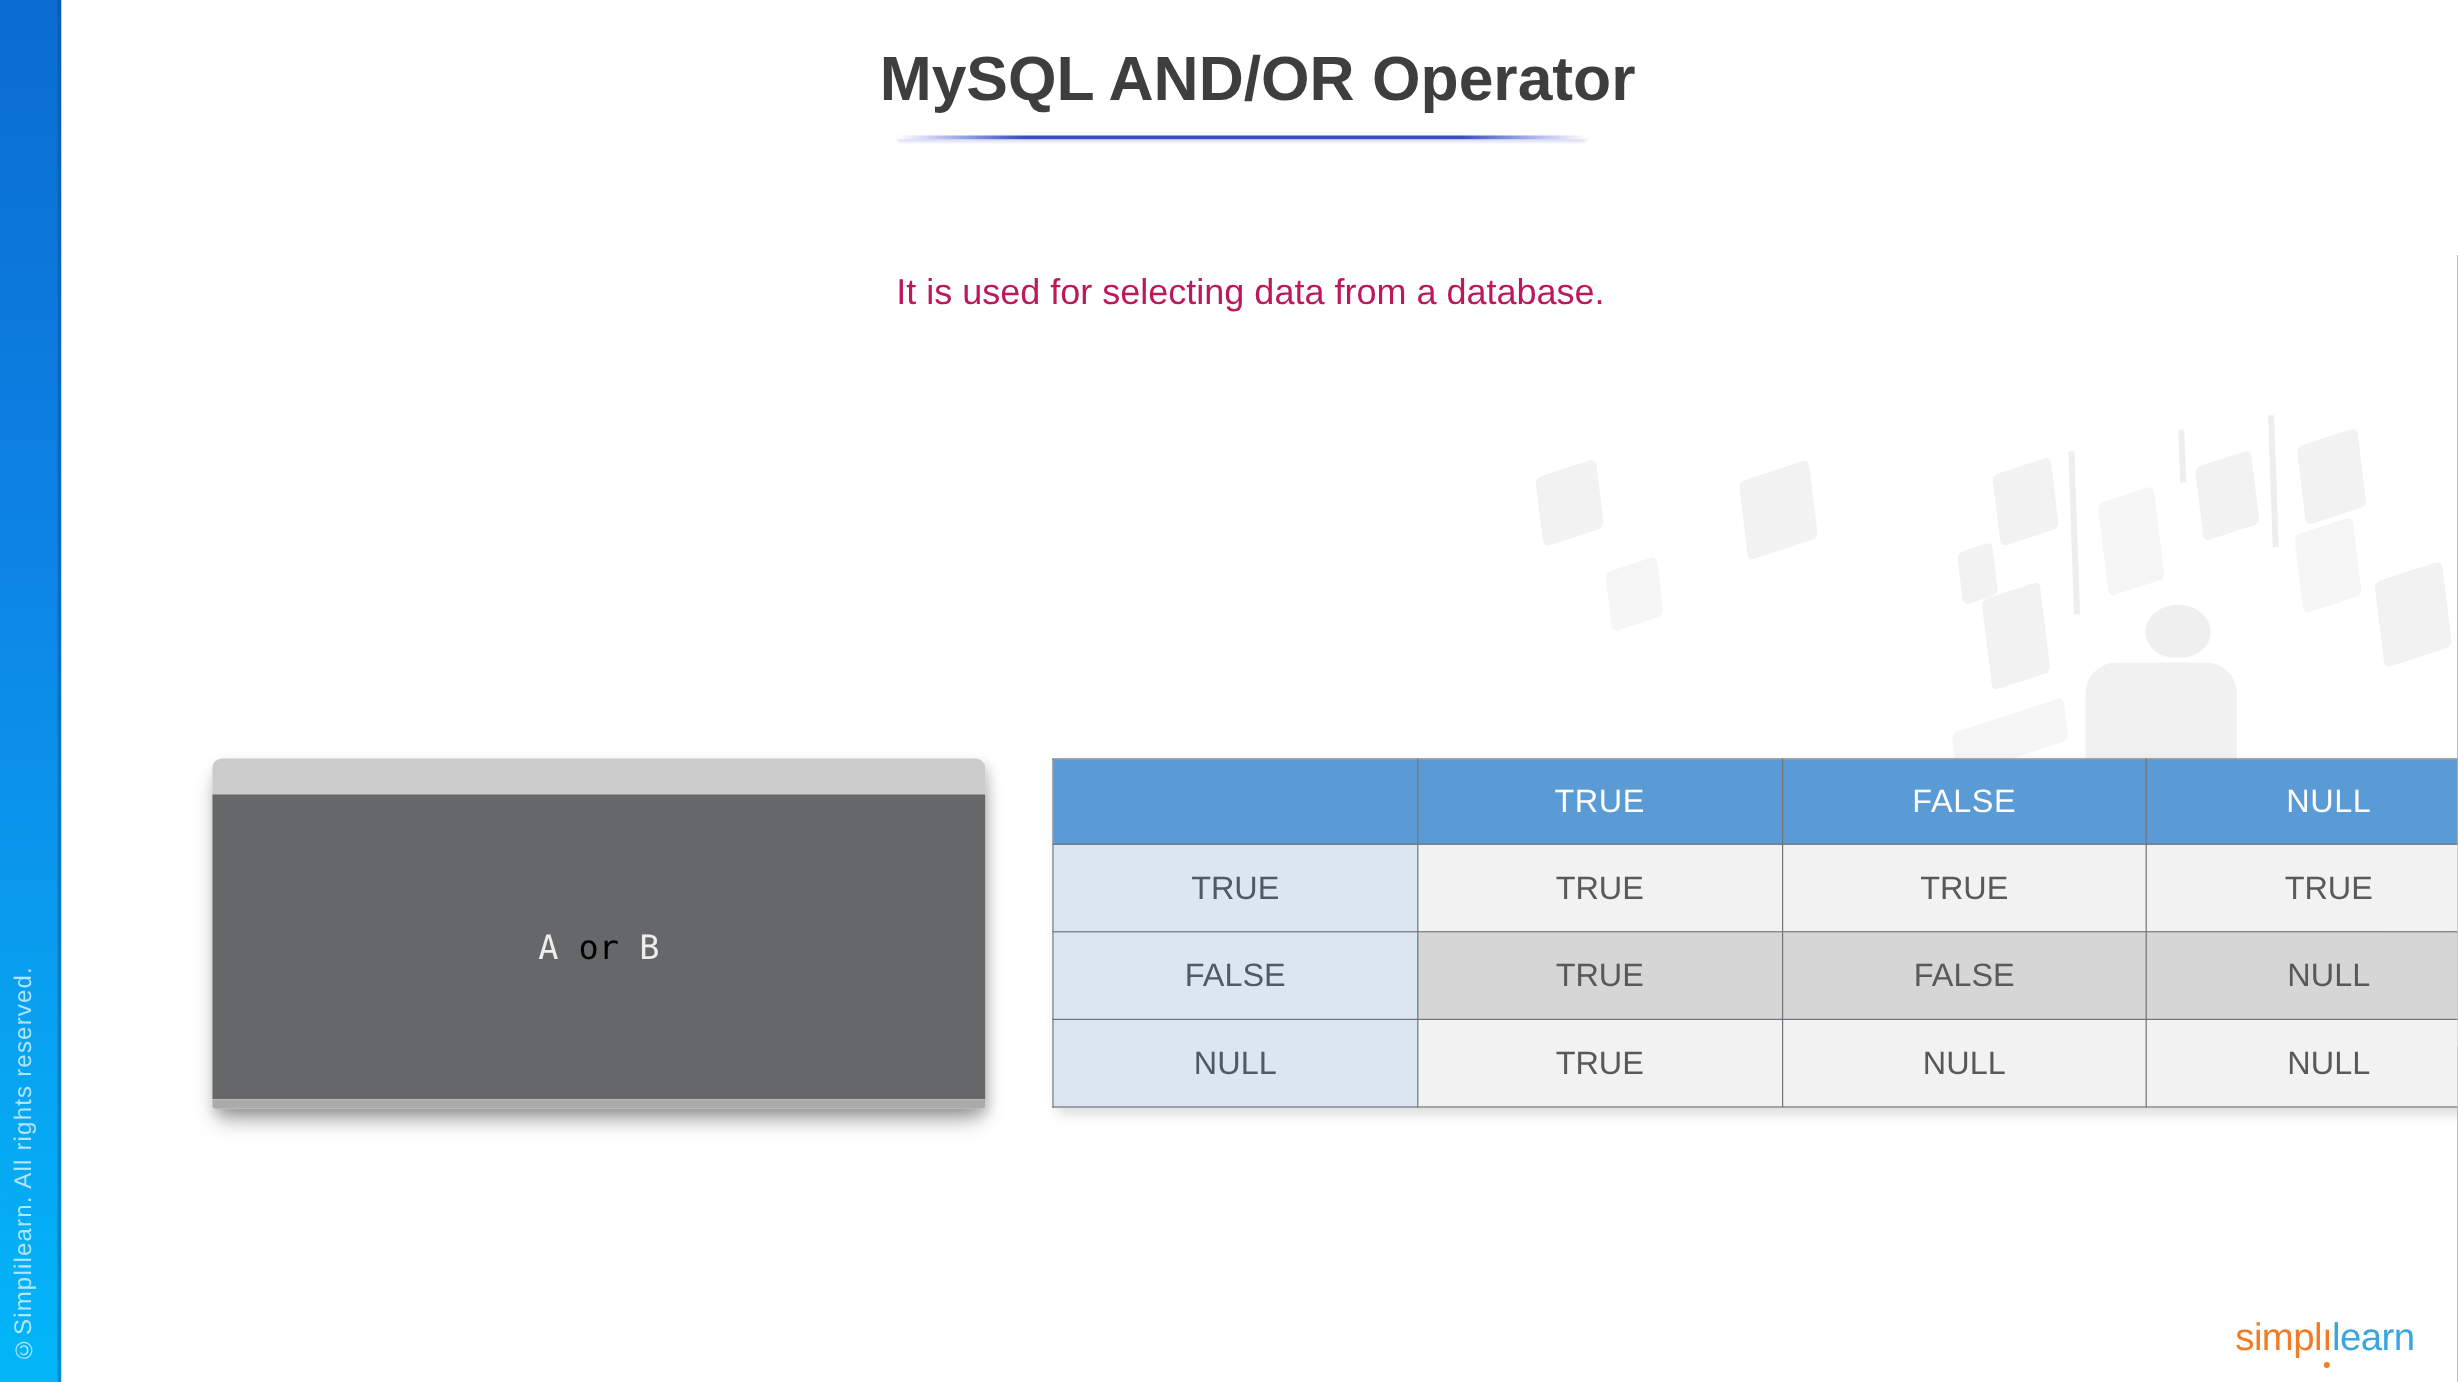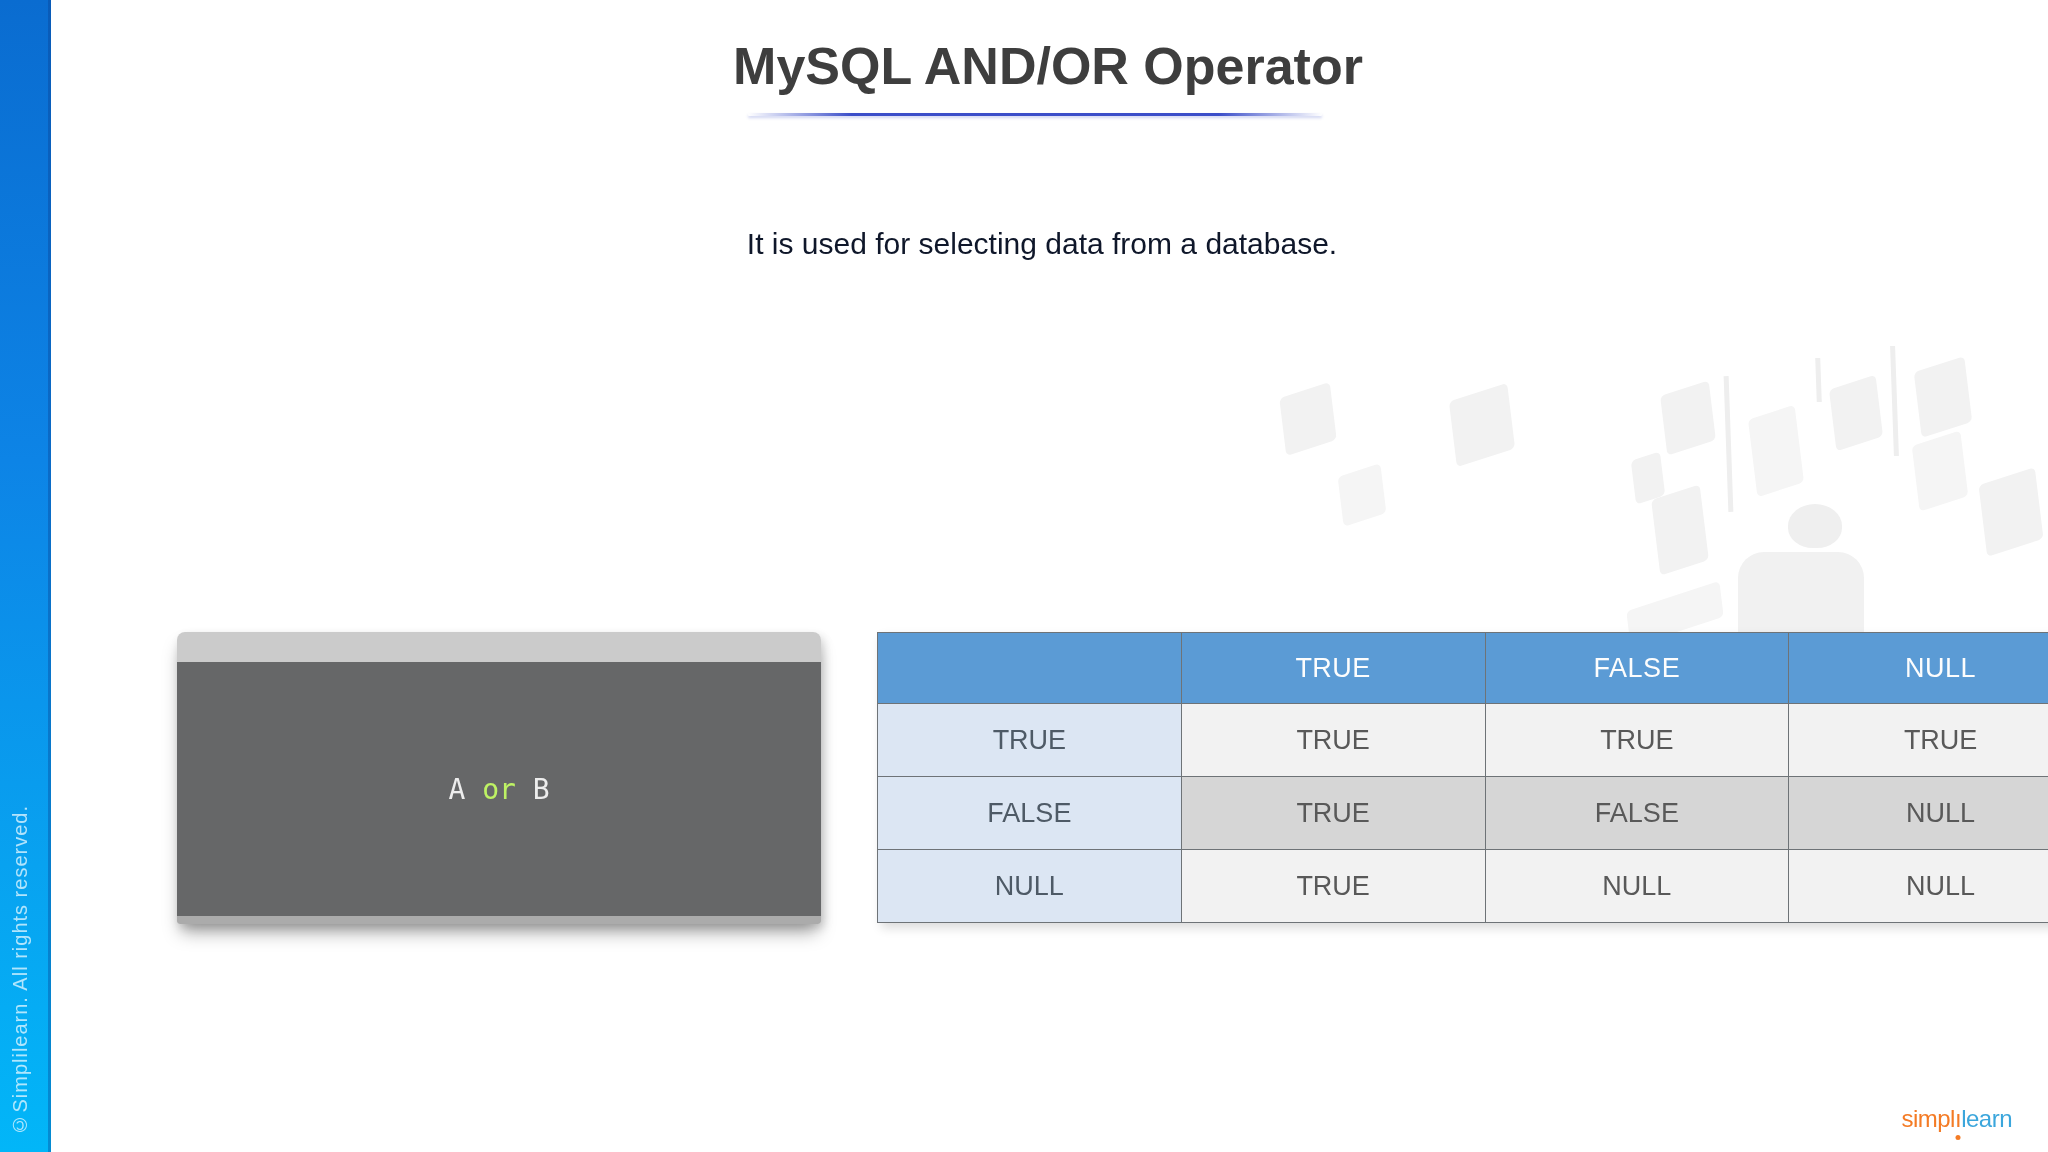--- a/index.html
+++ b/index.html
@@ -41,63 +41,63 @@
     text-align:center;font-size:52px;font-weight:bold;color:#3e3e3e;
     letter-spacing:0px;
   }
   .title-underline{
     position:absolute;left:748px;top:113px;width:574px;height:3px;
     background:linear-gradient(90deg,rgba(59,78,201,0) 0%,#3b4ec9 18%,#3b4ec9 82%,rgba(59,78,201,0) 100%);
     border-radius:2px;box-shadow:0 2px 3px rgba(59,78,201,0.25);
   }
   .intro-text{
     position:absolute;left:36px;right:0;top:227px;margin:0;
-    text-align:center;font-size:30px;color:#0f172a;
+    text-align:center;font-size:30px;color:#be185d;
   }
   .syntax-label{
     position:absolute;left:48px;right:0;top:459px;margin:0;
     text-align:center;font-size:30px;color:#3d3d3d;
   }
 
   
   .code-window{
     position:absolute;left:177px;top:632px;width:644px;height:292px;
     border-radius:8px 8px 3px 3px;
     box-shadow:0 12px 18px -4px rgba(0,0,0,0.35), 3px 4px 10px rgba(0,0,0,0.15);
   }
   .code-titlebar{height:30px;background:#cbcbcb;border-radius:8px 8px 0 0;}
   .code-body{
     height:254px;background:#666768;display:flex;align-items:center;justify-content:center;
     font-family:"DejaVu Sans Mono","Liberation Mono",monospace;font-size:28px;
   }
   .code-bottombar{height:8px;background:#ababab;border-radius:0 0 3px 3px;}
   .tok{white-space:pre;}
   .tok.plain{color:#ededed;}
-  .tok.kw{color:#bef264;margin:13px 1ch;}
+  .tok.kw{color:#000000;margin:13px 1ch;}
 
   
   .truth-table{
     position:absolute;left:877px;top:632px;width:1216px;
     border-collapse:collapse;table-layout:fixed;
     box-shadow:4px 5px 10px rgba(0,0,0,0.14);
   }
   .truth-table th,.truth-table td{
     border:1px solid #6e7377;text-align:center;vertical-align:middle;
     font-size:27px;font-weight:normal;padding:0;
   }
   .truth-table thead th{
     height:70px;background:#5b9bd5;color:#fdfdfd;letter-spacing:0.5px;
   }
   .truth-table tbody th{height:72px;background:#dce6f3;color:#4e5a66;}
   .truth-table tbody td{height:72px;background:#f2f2f2;color:#595959;}
   .truth-table tbody tr.shaded td{background:#d6d6d6;}
 
   
   .logo{
-    position:absolute;right:36px;bottom:19px;font-size:24px;letter-spacing:-0.5px;
+    position:absolute;right:36px;bottom:19px;font-size:32px;letter-spacing:-0.5px;
     font-family:"Liberation Sans",sans-serif;
   }
   .logo-orange{color:#f47b25;}
   .logo-blue{color:#3ba6dc;}
   .logo-i{position:relative;color:#f47b25;display:inline-block;}
   .logo-i-dot{position:absolute;left:50%;transform:translateX(-50%);bottom:-7px;
     width:5px;height:5px;border-radius:50%;background:#f47b25;}
 </style>
 </head>
 <body>

